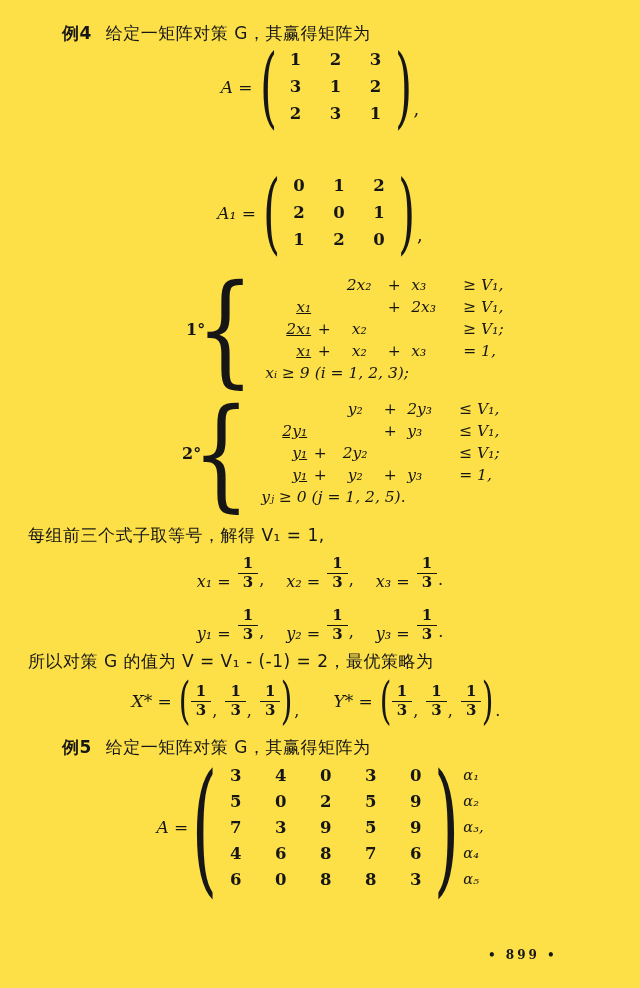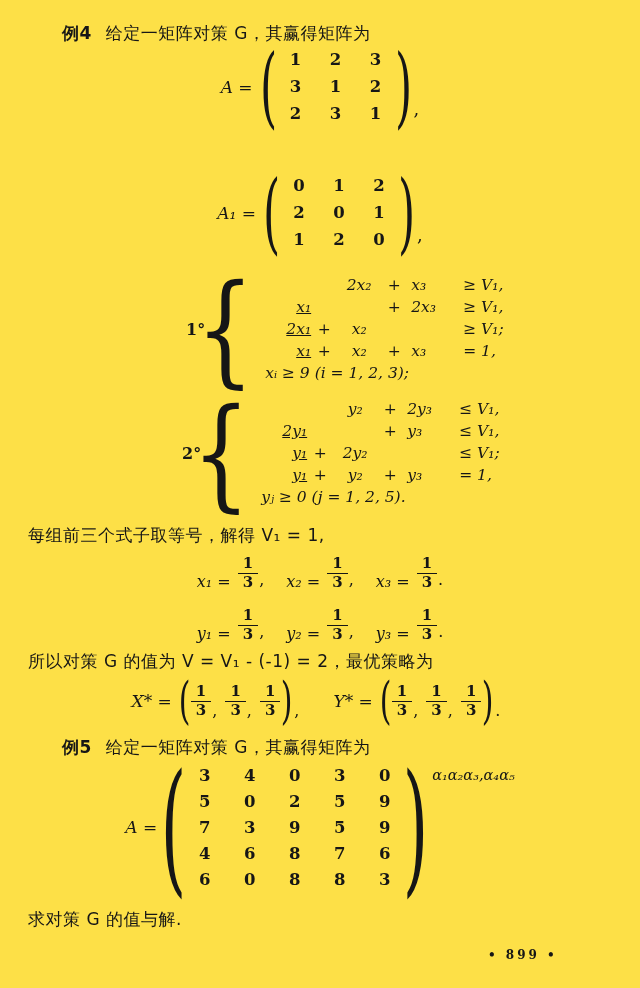--- a/index.html
+++ b/index.html
@@ -62,21 +62,21 @@
   .m5lhs{height:130px;display:flex;align-items:center;font-style:italic;font-size:17px;margin-right:8px;}
   .m5col{display:flex;flex-direction:column;}
   .m5top{display:flex;align-items:center;}
   .paren5{width:17px;height:130px;display:flex;align-items:center;justify-content:center;
     font-size:145px;line-height:130px;transform:scaleX(.45);font-style:normal;}
   .mgrid5{display:grid;grid-template-columns:repeat(5,45px);grid-auto-rows:26px;}
   .mgrid5 span{display:flex;align-items:center;justify-content:center;font-size:16.5px;font-weight:bold;}
   .brow{display:grid;grid-template-columns:repeat(5,45px);margin-left:17px;margin-top:4px;}
   .brow span{display:flex;align-items:center;justify-content:center;
     font-size:15px;font-style:italic;}
-  .lblcol{display:flex;flex-direction:row;margin-left:8px;}
+  .lblcol{display:flex;flex-direction:column;margin-left:8px;}
   .lblcol span{height:26px;display:flex;align-items:center;font-size:14.5px;font-style:italic;}
 
   .pagenum{font-size:12px;font-weight:bold;letter-spacing:3px;}
 </style>
 </head>
 <body>
 
 <div class="page">
 
   <div class="abs cn" style="top:22px;left:62px;">
@@ -313,17 +313,16 @@
     </div>
     <div class="lblcol">
       <span>α₁</span>
       <span>α₂</span>
       <span>α₃,</span>
       <span>α₄</span>
       <span>α₅</span>
     </div>
   </div>
 
-  <div class="abs cn" style="top:908px;left:28px;">求对策 G 的值与解.</div>
 
   <div class="abs pagenum" style="top:948px;left:488px;">• 899 •</div>
 
 </div>
 
 </body></html>

